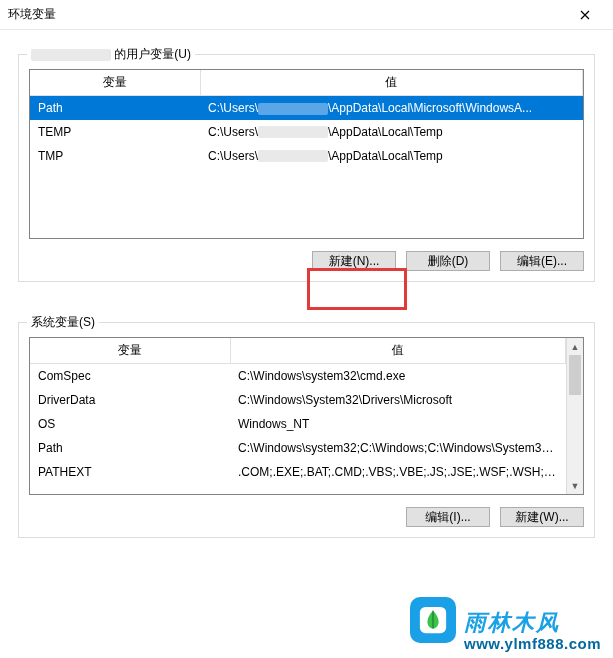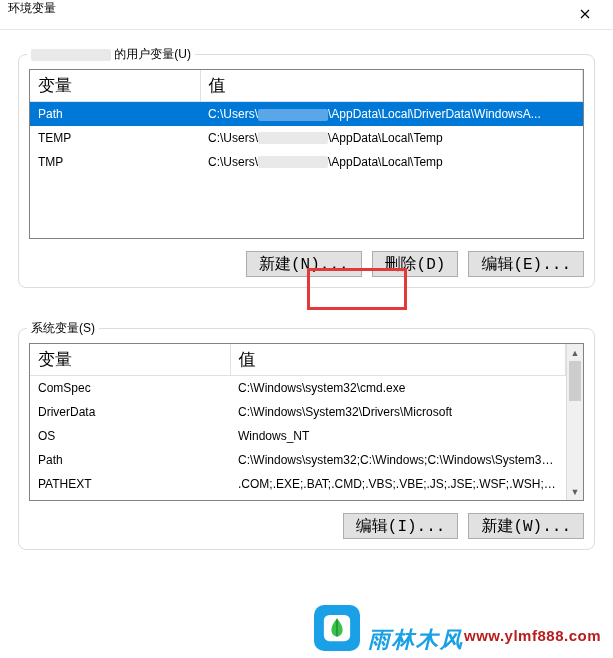--- a/index.html
+++ b/index.html
@@ -10,34 +10,34 @@
     background: #ffffff;
     width: 613px;
     height: 658px;
     position: relative;
     overflow: hidden;
     color: #000;
   }
   .titlebar {
     height: 30px;
     display: flex;
-    align-items: flex-start;
+    align-items: center;
     padding: 0 8px;
     border-bottom: 1px solid #e8e8e8;
   }
   .titlebar .title { flex: 1; font-size: 12px; }
   .close-x {
     width: 40px; height: 28px;
     display: flex; align-items: center; justify-content: center;
     font-size: 14px; cursor: default;
   }
   .content { padding: 12px 18px 0 18px; }
   .group {
     border: 1px solid #dcdcdc;
-    border-radius: 8px;
+    border-radius: 0;
     position: relative;
     margin-top: 12px;
     padding: 14px 10px 10px 10px;
   }
   .group-label {
     position: absolute;
     top: -9px; left: 8px;
     background: #fff;
     padding: 0 4px;
     font-size: 12px;
@@ -58,27 +58,27 @@
   }
   .table-wrap.sys {
     height: 158px;
   }
   table {
     width: 100%;
     border-collapse: collapse;
     table-layout: fixed;
   }
   thead th {
-    text-align: left;
+    text-align: center;
     font-weight: normal;
     background: #fff;
     border-bottom: 1px solid #e0e0e0;
     border-right: 1px solid #e0e0e0;
     padding: 4px 8px;
-    font-size: 17px;
+    font-size: 12px;
     height: 22px;
   }
   tbody td {
     padding: 4px 8px;
     font-size: 12px;
     white-space: nowrap;
     overflow: hidden;
     text-overflow: ellipsis;
     height: 24px;
   }
@@ -90,25 +90,25 @@
   .col-val { }
   .sys .col-var { width: 200px; }
   .btn-row {
     display: flex;
     justify-content: flex-end;
     gap: 10px;
     margin-top: 12px;
   }
   .btn {
     min-width: 84px;
-    height: 26px;
+    height: 20px;
     border: 1px solid #adadad;
     background: #e1e1e1;
-    font-size: 16px;
-    font-family: Liberation Mono, monospace;
+    font-size: 12px;
+    font-family: Liberation Sans, sans-serif;
     padding: 0 12px;
     cursor: default;
     display: inline-flex;
     align-items: center;
     justify-content: center;
   }
   .highlight-box {
     position: absolute;
     border: 3px solid #e03a3a;
     pointer-events: none;
@@ -140,30 +140,30 @@
     pointer-events: none;
   }
   .wm-icon {
     width: 46px; height: 46px;
     border-radius: 10px;
     background: #1aa0e6;
     display: flex; align-items: center; justify-content: center;
     position: relative;
   }
   .wm-icon svg { width: 30px; height: 30px; }
-  .wm-text { display: flex; flex-direction: row; line-height: 1.1; margin-top: 24px; }
+  .wm-text { display: flex; flex-direction: column; line-height: 1.1; margin-top: 24px; }
   .wm-cn {
     font-size: 22px; font-weight: 700;
     color: #1aa0e6;
     letter-spacing: 2px;
     font-style: italic;
   }
   .wm-url {
     font-size: 15px; font-weight: 700;
-    color: #b91c1c;
+    color: #0369a1;
     letter-spacing: 0.5px;
   }
 </style>
 </head>
 <body>
 
 <div class="titlebar">
   <span class="title">环境变量</span>
   <span class="close-x">
     <svg width="10" height="10" viewBox="0 0 10 10">
@@ -188,21 +188,21 @@
           </colgroup>
         <thead>
           <tr>
             <th>变量</th>
             <th>值</th>
           </tr>
         </thead>
         <tbody id="user-rows">
             <tr class="selected">
               <td>Path</td>
-              <td><span>C:\Users\</span><span class="redact" style="width: 70px; background: rgb(90, 166, 230);"></span><span>\AppData\Local\DriverData\WindowsA...</span></td>
+              <td><span>C:\Users\</span><span class="redact" style="width: 70px; background: rgb(90, 166, 230);"></span><span>\AppData\Local\Microsoft\WindowsA...</span></td>
             </tr>
             <tr>
               <td>TEMP</td>
               <td><span>C:\Users\</span><span class="redact" style="width: 70px;"></span><span>\AppData\Local\Temp</span></td>
             </tr>
             <tr>
               <td>TMP</td>
               <td><span>C:\Users\</span><span class="redact" style="width: 70px;"></span><span>\AppData\Local\Temp</span></td>
             </tr>
           </tbody>

